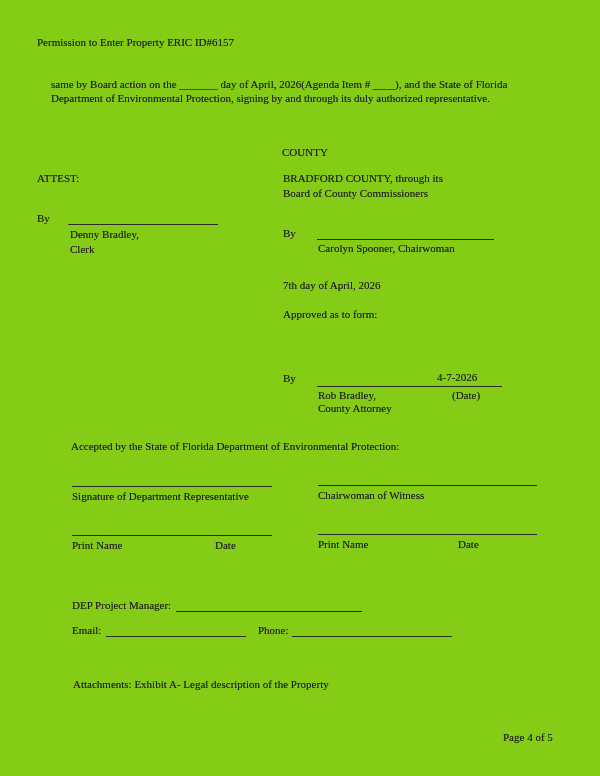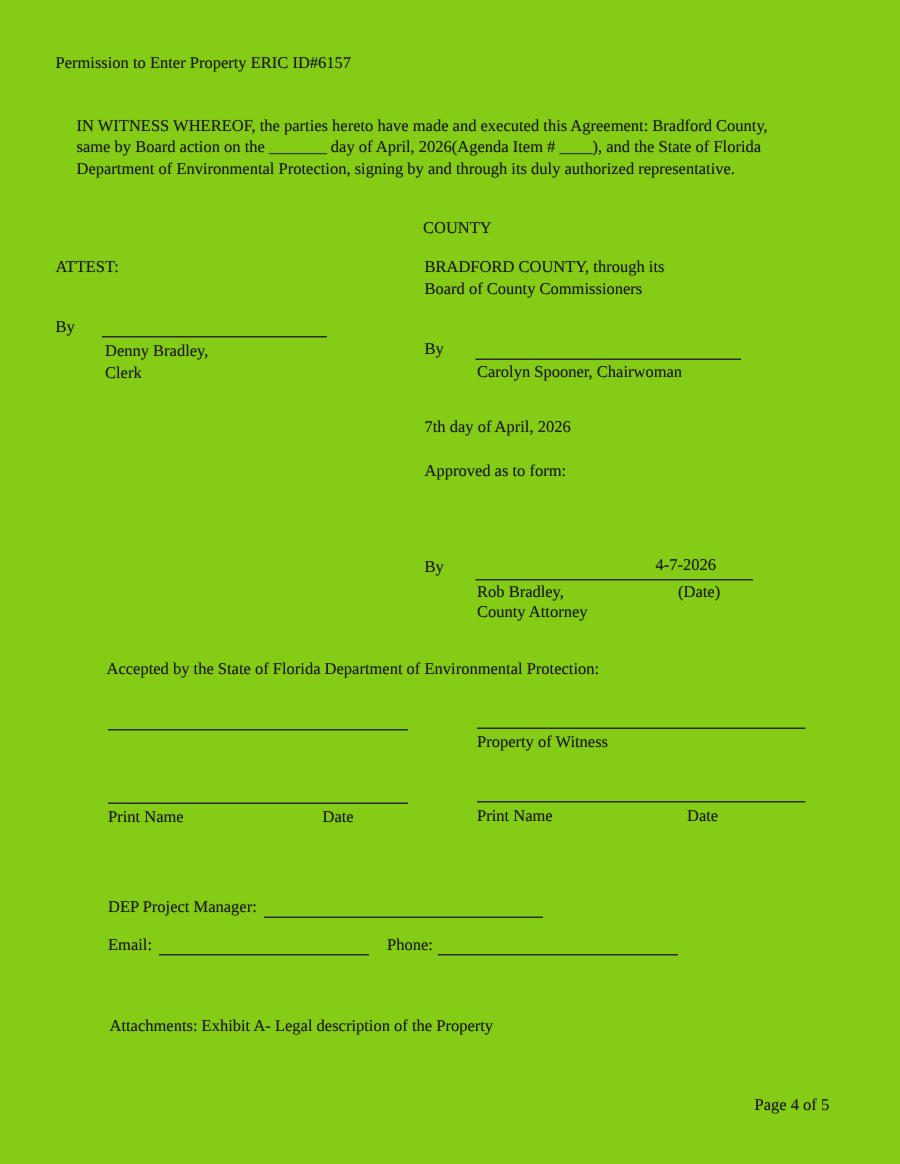--- a/index.html
+++ b/index.html
@@ -21,21 +21,20 @@
   .para .pline{white-space:pre; line-height:14.4px;}
 </style>
 </head>
 <body>
 
 <div class="page">
 
   <div class="abs" style="left:37px; top:36px;">Permission to Enter Property ERIC ID#6157</div>
 
   <div class="para">
-    <div class="pline">IN WITNESS WHEREOF, the parties hereto have made and executed this Agreement: Bradford County,</div>
     <div class="pline">same by Board action on the _______ day of April, 2026(Agenda Item # ____), and the State of Florida</div>
     <div class="pline">Department of Environmental Protection, signing by and through its duly authorized representative.</div>
   </div>
 
   <div class="abs" style="left:282px; top:146px;">COUNTY</div>
 
   <div class="abs" style="left:37px; top:172px;">ATTEST:</div>
   <div class="abs" style="left:283px; top:172px;">BRADFORD COUNTY, through its</div>
   <div class="abs" style="left:283px; top:187px;">Board of County Commissioners</div>
 
@@ -55,22 +54,23 @@
   <div class="abs" style="left:283px; top:372px;">By</div>
   <div class="fill-line" style="left:317px; top:386px; width:185px;"></div>
   <div class="abs" style="left:437px; top:371px;">4-7-2026</div>
   <div class="abs" style="left:318px; top:389px;">Rob Bradley,</div>
   <div class="abs" style="left:452px; top:389px;">(Date)</div>
   <div class="abs" style="left:318px; top:402px;">County Attorney</div>
 
   <div class="abs" style="left:71px; top:440px;">Accepted by the State of Florida Department of Environmental Protection:</div>
 
   <div class="fill-line" style="left:72px; top:486px; width:200px;"></div>
+  <div class="abs" style="left:72px; top:490px;">Signature of Department Representative</div>
   <div class="fill-line" style="left:318px; top:485px; width:219px;"></div>
-  <div class="abs" style="left:318px; top:489px;">Property of Witness</div>
+  <div class="abs" style="left:318px; top:489px;">Chairwoman of Witness</div>
 
   <div class="fill-line" style="left:72px; top:535px; width:200px;"></div>
   <div class="abs" style="left:72px; top:539px;">Print Name</div>
   <div class="abs" style="left:215px; top:539px;">Date</div>
   <div class="fill-line" style="left:318px; top:534px; width:219px;"></div>
   <div class="abs" style="left:318px; top:538px;">Print Name</div>
   <div class="abs" style="left:458px; top:538px;">Date</div>
 
   <div class="abs" style="left:72px; top:599px;">DEP Project Manager:</div>
   <div class="fill-line" style="left:176px; top:611px; width:186px;"></div>

